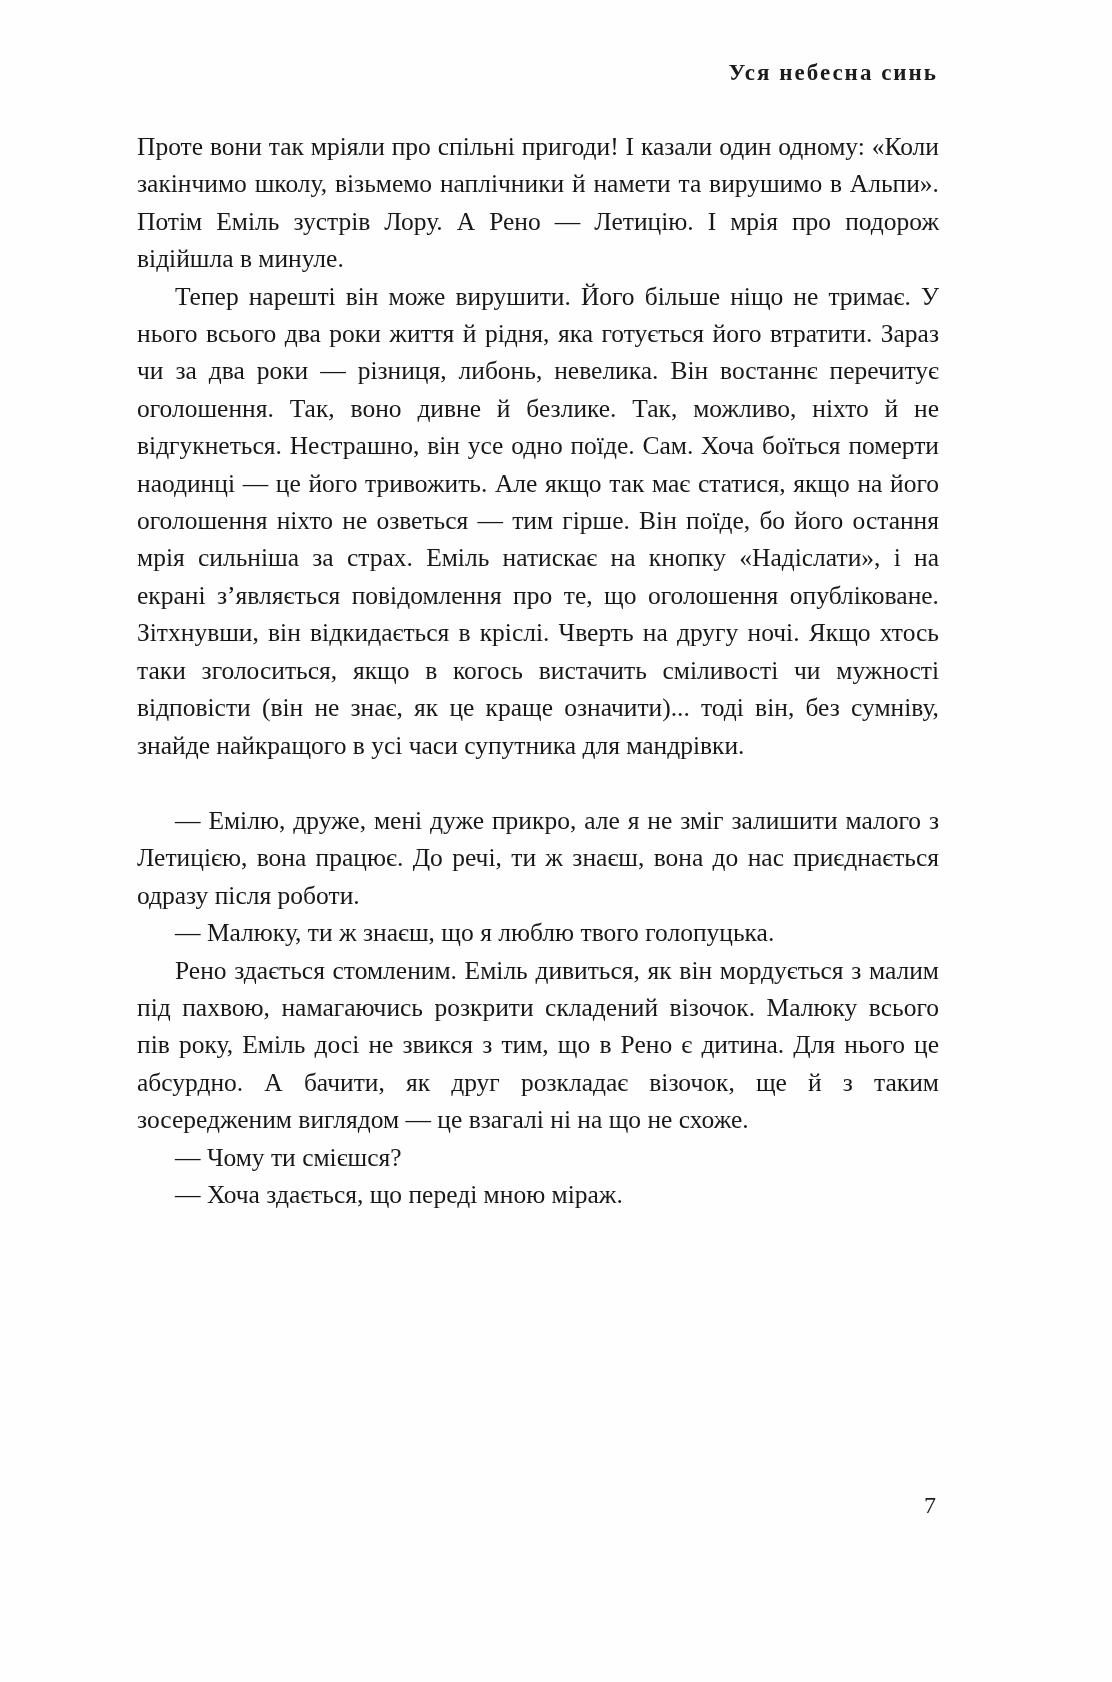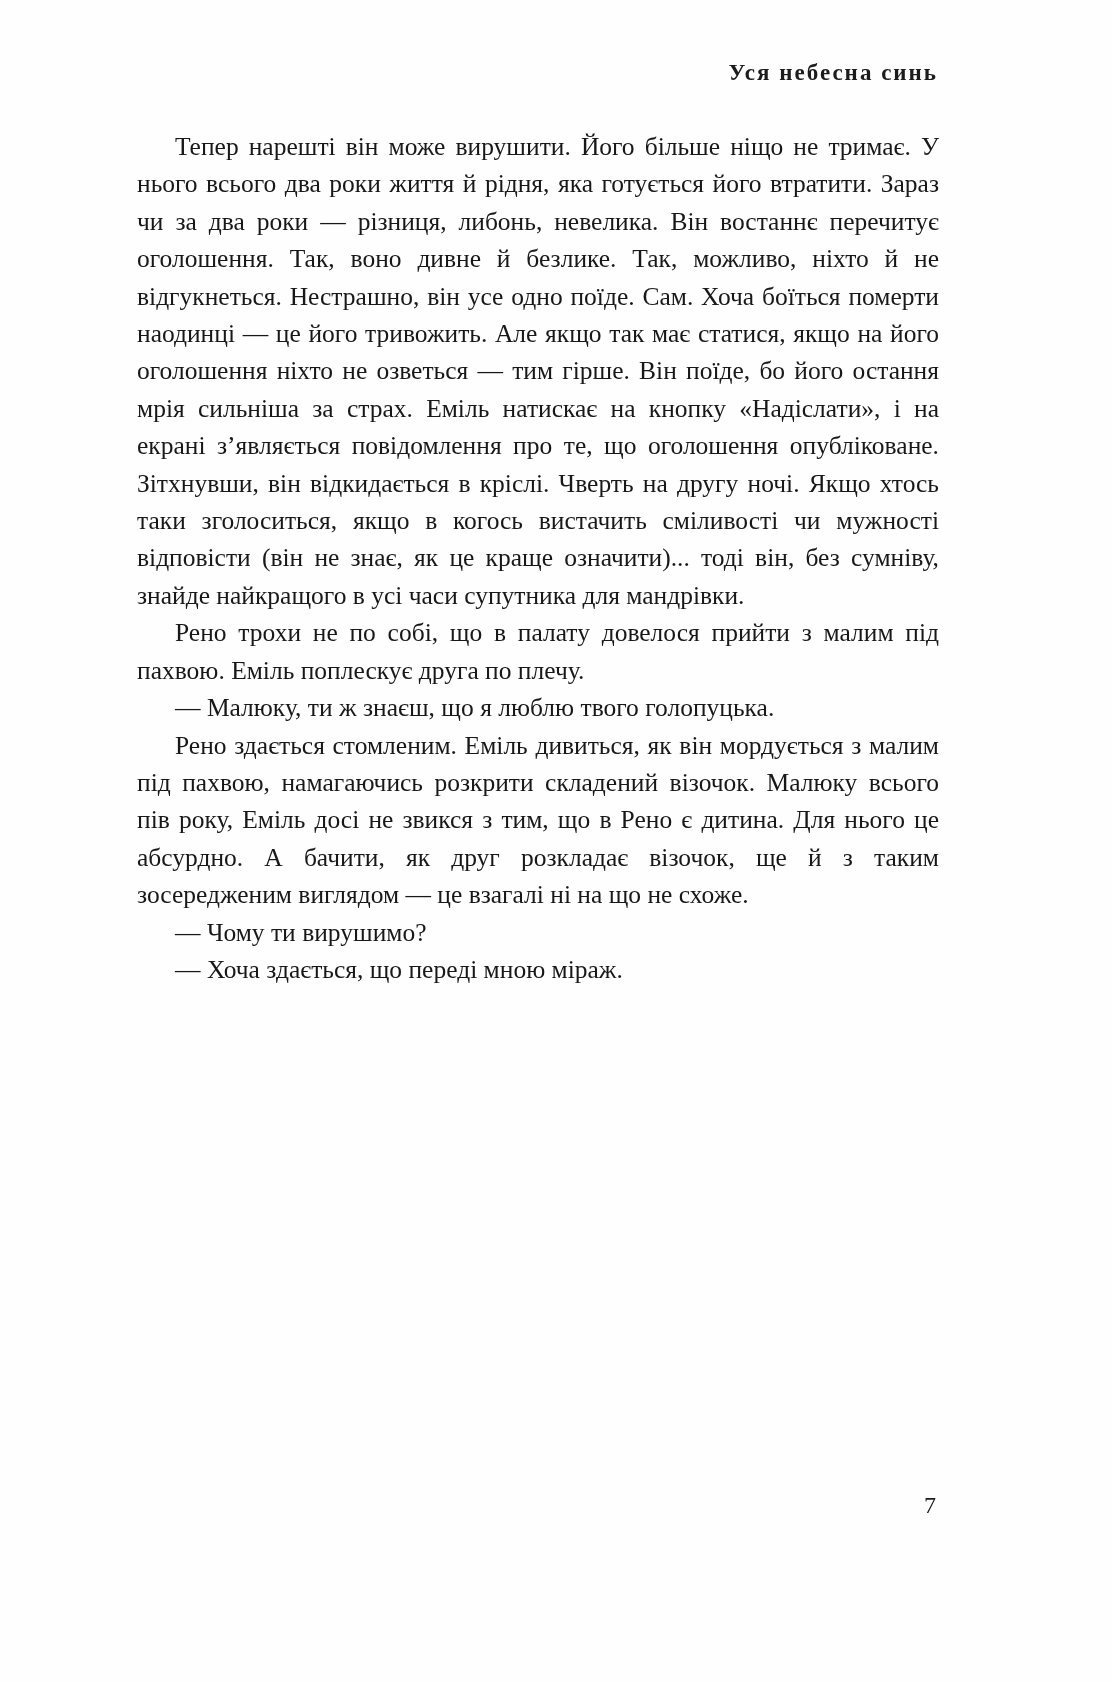--- a/index.html
+++ b/index.html
@@ -61,23 +61,24 @@
   }
 </style>
 </head>
 <body>
 
 <main class="page">
 
   <header class="running-title">Уся небесна синь</header>
 
   <section class="text-block">
+    <p class="para no-indent">Проте вони так мріяли про спільні пригоди! І казали один одному: «Коли закінчимо школу, візьмемо наплічники й намети та вирушимо в Альпи». Потім Еміль зустрів Лору. А Рено — Летицію. І мрія про подорож відійшла в минуле.</p>
     <p class="para">Тепер нарешті він може вирушити. Його більше ніщо не тримає. У нього всього два роки життя й рідня, яка готується його втратити. Зараз чи за два роки — різниця, либонь, невелика. Він востаннє перечитує оголошення. Так, воно дивне й безлике. Так, можливо, ніхто й не відгукнеться. Нестрашно, він усе одно поїде. Сам. Хоча боїться померти наодинці — це його тривожить. Але якщо так має статися, якщо на його оголошення ніхто не озветься — тим гірше. Він поїде, бо його остання мрія сильніша за страх. Еміль натискає на кнопку «Надіслати», і на екрані з’являється повідомлення про те, що оголошення опубліковане. Зітхнувши, він відкидається в кріслі. Чверть на другу ночі. Якщо хтось таки зголоситься, якщо в когось вистачить сміливості чи мужності відповісти (він не знає, як це краще означити)... тоді він, без сумніву, знайде найкращого в усі часи супутника для мандрівки.</p>
-    <p class="para">Рено трохи не по собі, що в палату довелося прийти з малим під пахвою. Еміль поплескує друга по плечу.</p>
+    <p class="para section-start">— Емілю, друже, мені дуже прикро, але я не зміг залишити малого з Летицією, вона працює. До речі, ти ж знаєш, вона до нас приєднається одразу після роботи.</p>
     <p class="para">— Малюку, ти ж знаєш, що я люблю твого голопуцька.</p>
     <p class="para">Рено здається стомленим. Еміль дивиться, як він мордується з малим під пахвою, намагаючись розкрити складений візочок. Малюку всього пів року, Еміль досі не звикся з тим, що в Рено є дитина. Для нього це абсурдно. А бачити, як друг розкладає візочок, ще й з таким зосередженим виглядом — це взагалі ні на що не схоже.</p>
-    <p class="para">— Чому ти вирушимо?</p>
+    <p class="para">— Чому ти смієшся?</p>
     <p class="para">— Хоча здається, що переді мною міраж.</p>
   </section>
 
   <footer class="page-number">7</footer>
 
 </main>
 
 </body></html>

